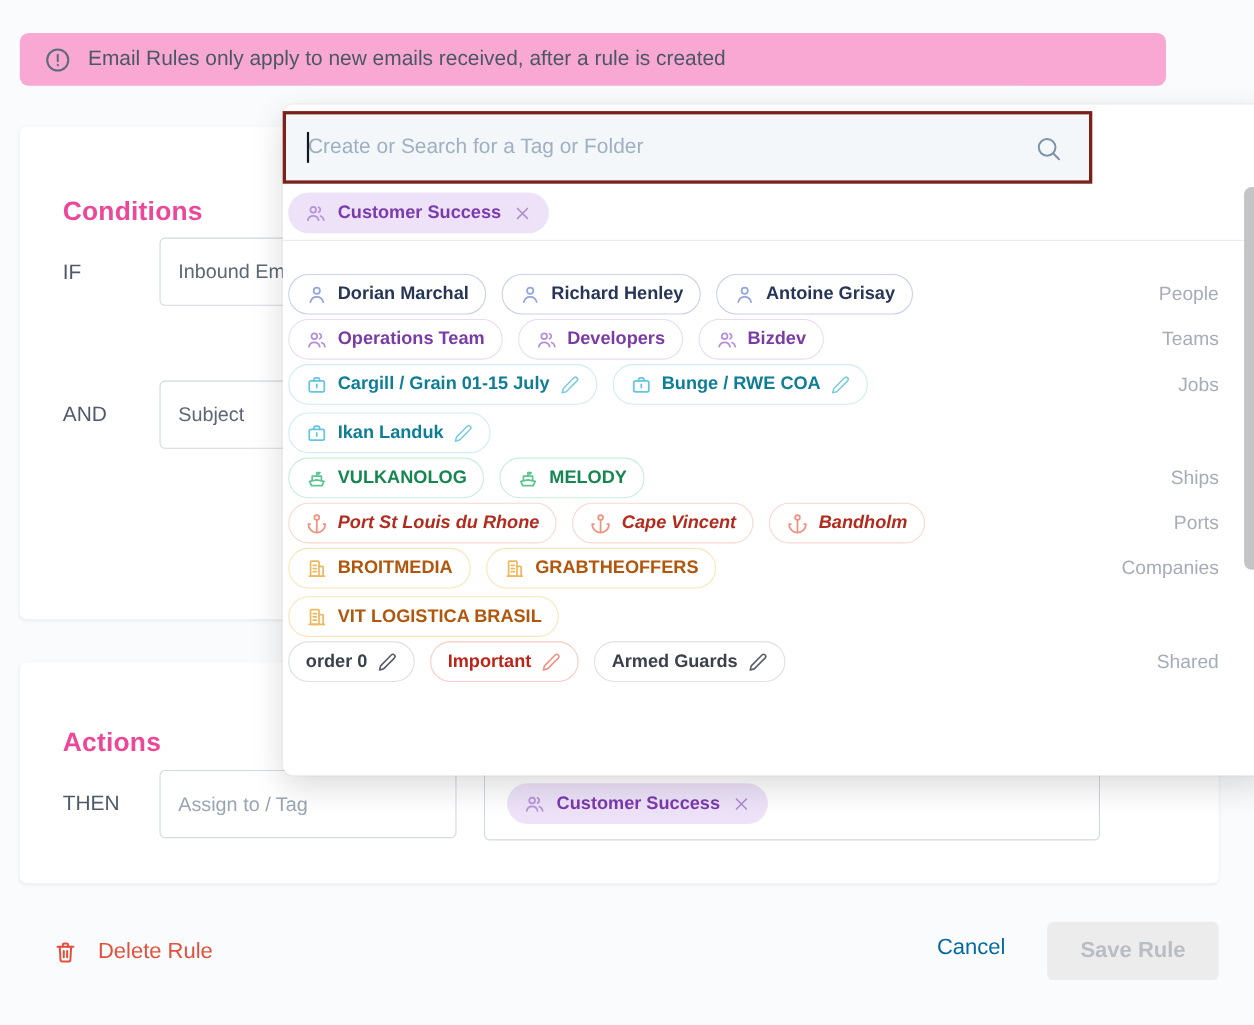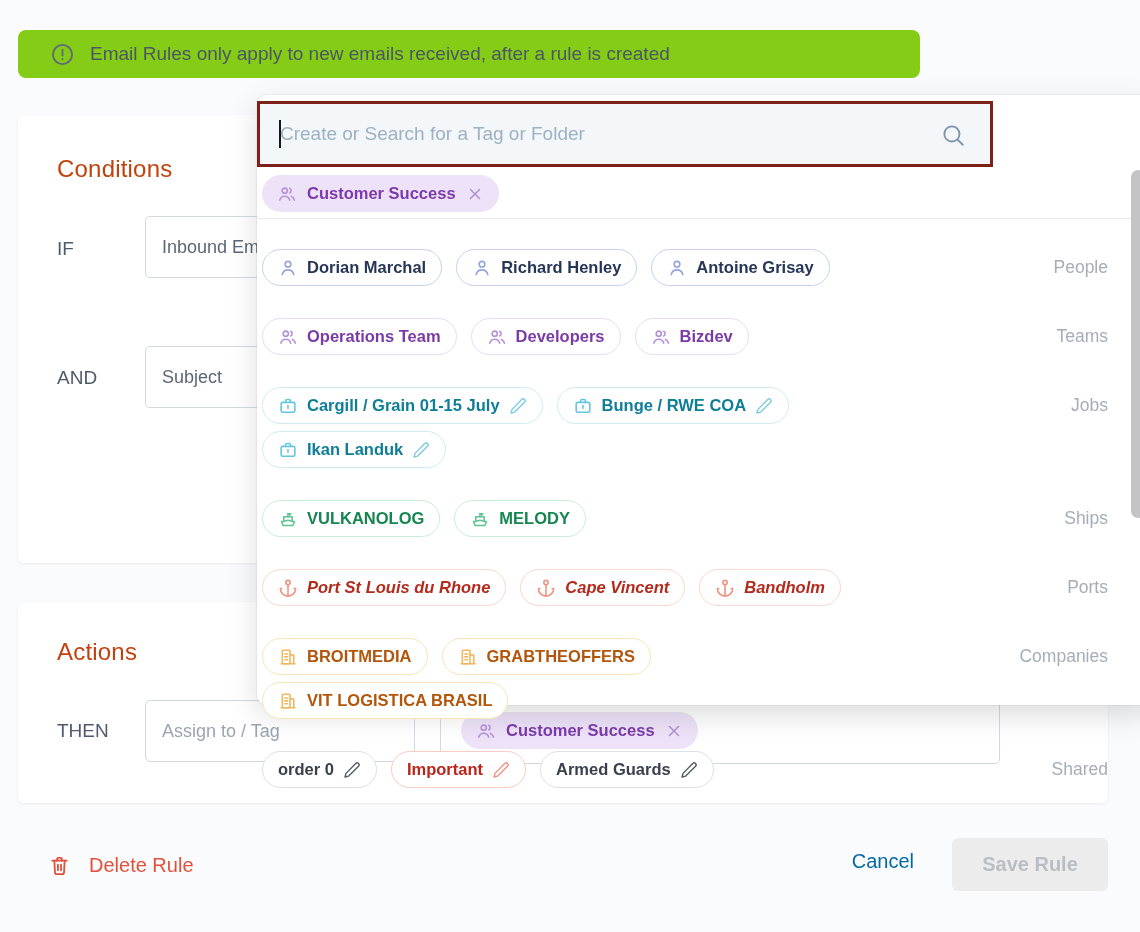--- a/index.html
+++ b/index.html
@@ -8,37 +8,37 @@
     position:relative;
     background:#fafbfc;
     font-family:"Liberation Sans","DejaVu Sans",sans-serif;
     overflow:hidden;
     color:#333;
   }
   svg { display:block; flex:none; }
 
   
   .banner {
-    position:absolute; left:18px; top:30px; width:902px; height:48px;
-    background:#84cc16; border-radius:8px;
-    display:flex; align-items:center; gap:15px; padding-left:32px;
+    position:absolute; left:18px; top:30px; width:1042px; height:48px;
+    background:#f9a8d4; border-radius:8px;
+    display:flex; align-items:center; gap:15px; padding-left:22px;
   }
   .banner-icon { color:#5f6b79; }
   .banner-text { font-size:19px; color:#4b5765; }
 
   
   .card {
     position:absolute; left:18px; width:1090px; background:#fff;
     border-radius:6px; box-shadow:0 1px 3px rgba(16,24,40,.07);
   }
   .card-conditions { top:115px; height:448px; }
   .card-actions    { top:602px; height:201px; }
   .card h2 {
     position:absolute; left:39px;
-    font-size:24px; font-weight:400; color:#c2410c; letter-spacing:.2px;
+    font-size:24px; font-weight:700; color:#ec4899; letter-spacing:.2px;margin-top:24px;
   }
   .card-conditions h2 { top:40px; }
   .card-actions h2    { top:36px; }
   .cond-label {
     position:absolute; left:39px; font-size:19px; color:#4e5a6b;
   }
   .select-box {
     position:absolute; background:#fff;
     border:1.5px solid #d3d9e0; border-radius:5px;
     display:flex; align-items:center; padding-left:16px;
@@ -93,21 +93,21 @@
   .selected-row {
     position:absolute; left:0; top:72px; width:100%; height:52px;
     padding:8px 0 0 5px; border-bottom:1px solid #e7e9ec;
   }
   .scroll-thumb {
     position:absolute; right:8px; top:75px; width:14px; height:348px;
     background:#c4c4c6; border-radius:7px; z-index:3;
   }
   .tag-list {
     position:absolute; left:5px; right:45px; top:124px; bottom:0;
-    padding-top:30px; display:flex; flex-direction:column; gap:32px;
+    padding-top:30px; display:flex; flex-direction:column; gap:4px;
   }
   .group { display:flex; align-items:flex-start; }
   .group-rows { flex:1; display:flex; flex-direction:column; gap:7px; }
   .pill-row { display:flex; gap:14px; }
   .cat-label {
     width:110px; text-align:right; height:37px; line-height:37px;
     color:#a6adb8; font-size:17.5px; flex:none;
   }
 
   

